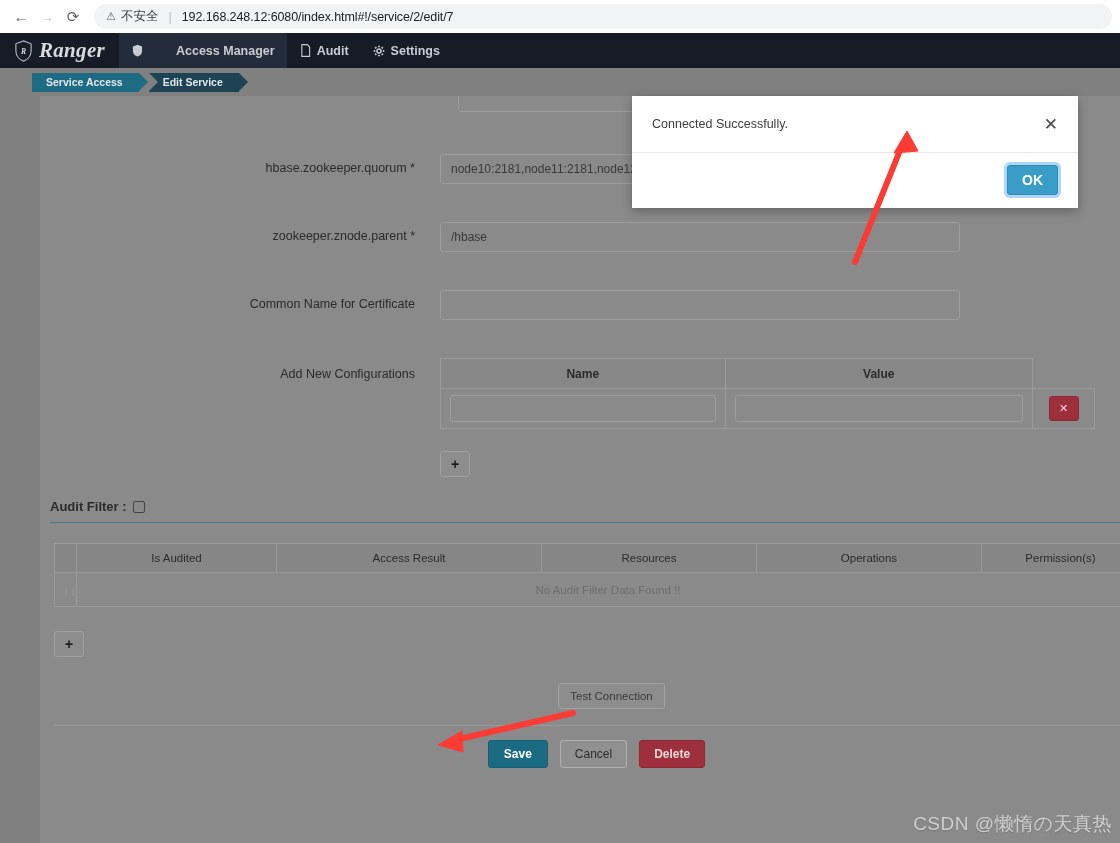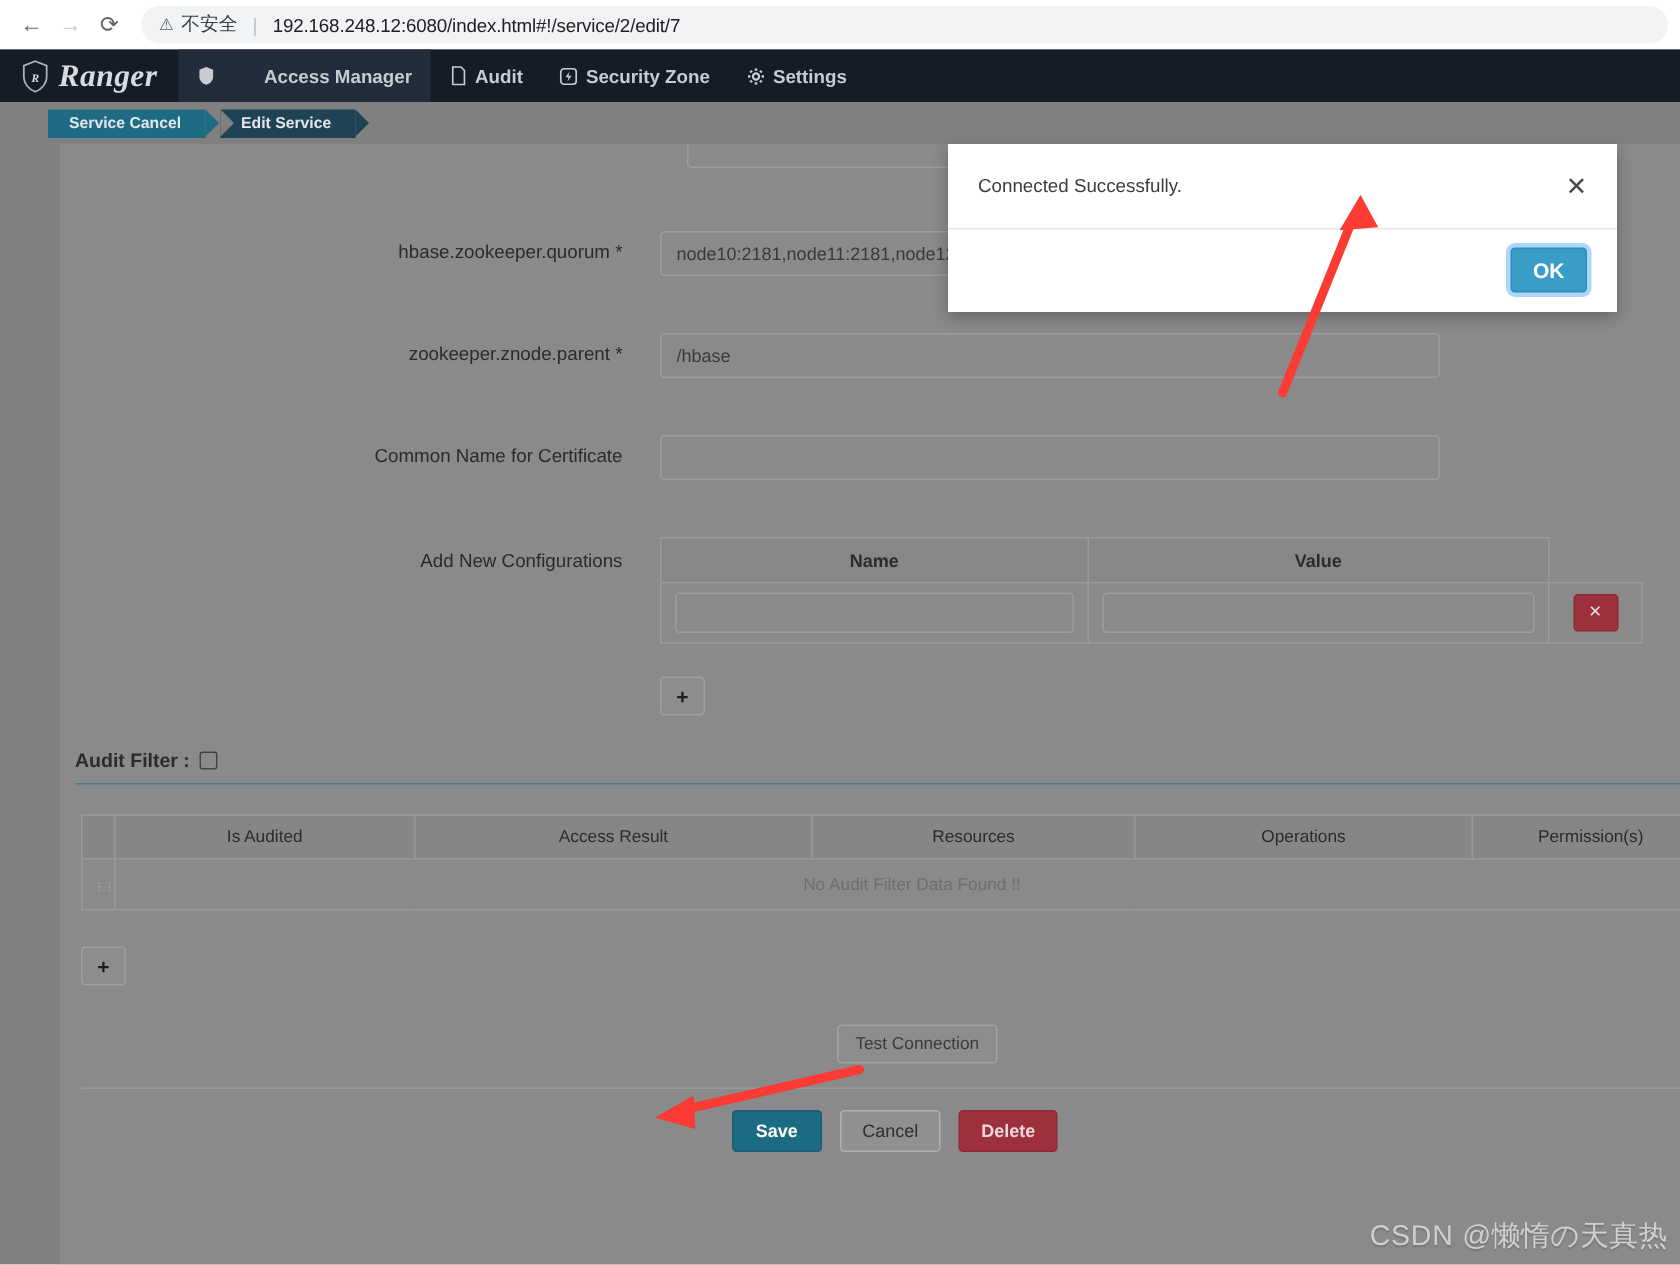--- a/index.html
+++ b/index.html
@@ -228,29 +228,20 @@
 
       <div class="nav-item">
         <span class="nav-ico">
           <svg viewBox="0 0 12 14" width="11" height="13">
               <path d="M2 0.6 H8 L10.5 3.2 V13.4 H2 Z" fill="none" stroke="#c8ccd2" stroke-width="1.2"></path>
             </svg>
         </span>
         <span>Audit</span>
       </div>
 
-      <div class="nav-item">
-        <span class="nav-ico">
-          <svg viewBox="0 0 14 14" width="12" height="12">
-            <rect x="1" y="1" width="12" height="12" rx="2.5" fill="none" stroke="#c8ccd2" stroke-width="1.3"></rect>
-            <path d="M7.8 3.2 L4.6 7.6 H7 L6.2 10.9 L9.4 6.5 H7 Z" fill="#c8ccd2"></path>
-          </svg>
-        </span>
-        <span>Security Zone</span>
-      </div>
 
       <div class="nav-item">
         <span class="nav-ico">
           <svg viewBox="0 0 14 14" width="12" height="12">
             <circle cx="7" cy="7" r="2.4" fill="none" stroke="#c8ccd2" stroke-width="1.7"></circle>
             <g stroke="#c8ccd2" stroke-width="2.1">
               <line x1="7" y1="0.8" x2="7" y2="2.6"></line>
                 <line x1="7" y1="11.4" x2="7" y2="13.2"></line>
               <line x1="0.8" y1="7" x2="2.6" y2="7"></line>
                 <line x1="11.4" y1="7" x2="13.2" y2="7"></line>
@@ -261,21 +252,21 @@
             </g>
           </svg>
         </span>
         <span>Settings</span>
       </div>
     </div>
 
     <div class="breadcrumb-bar">
       <div class="crumbs">
         <div class="crumb c1">
-          <span>Service Cancel</span>
+          <span>Service Access</span>
         </div>
         <div class="crumb c2">
           <span>Edit Service</span>
         </div>
       </div>
     </div>
 
     <div class="content-wrap">
       <div class="card">
 

